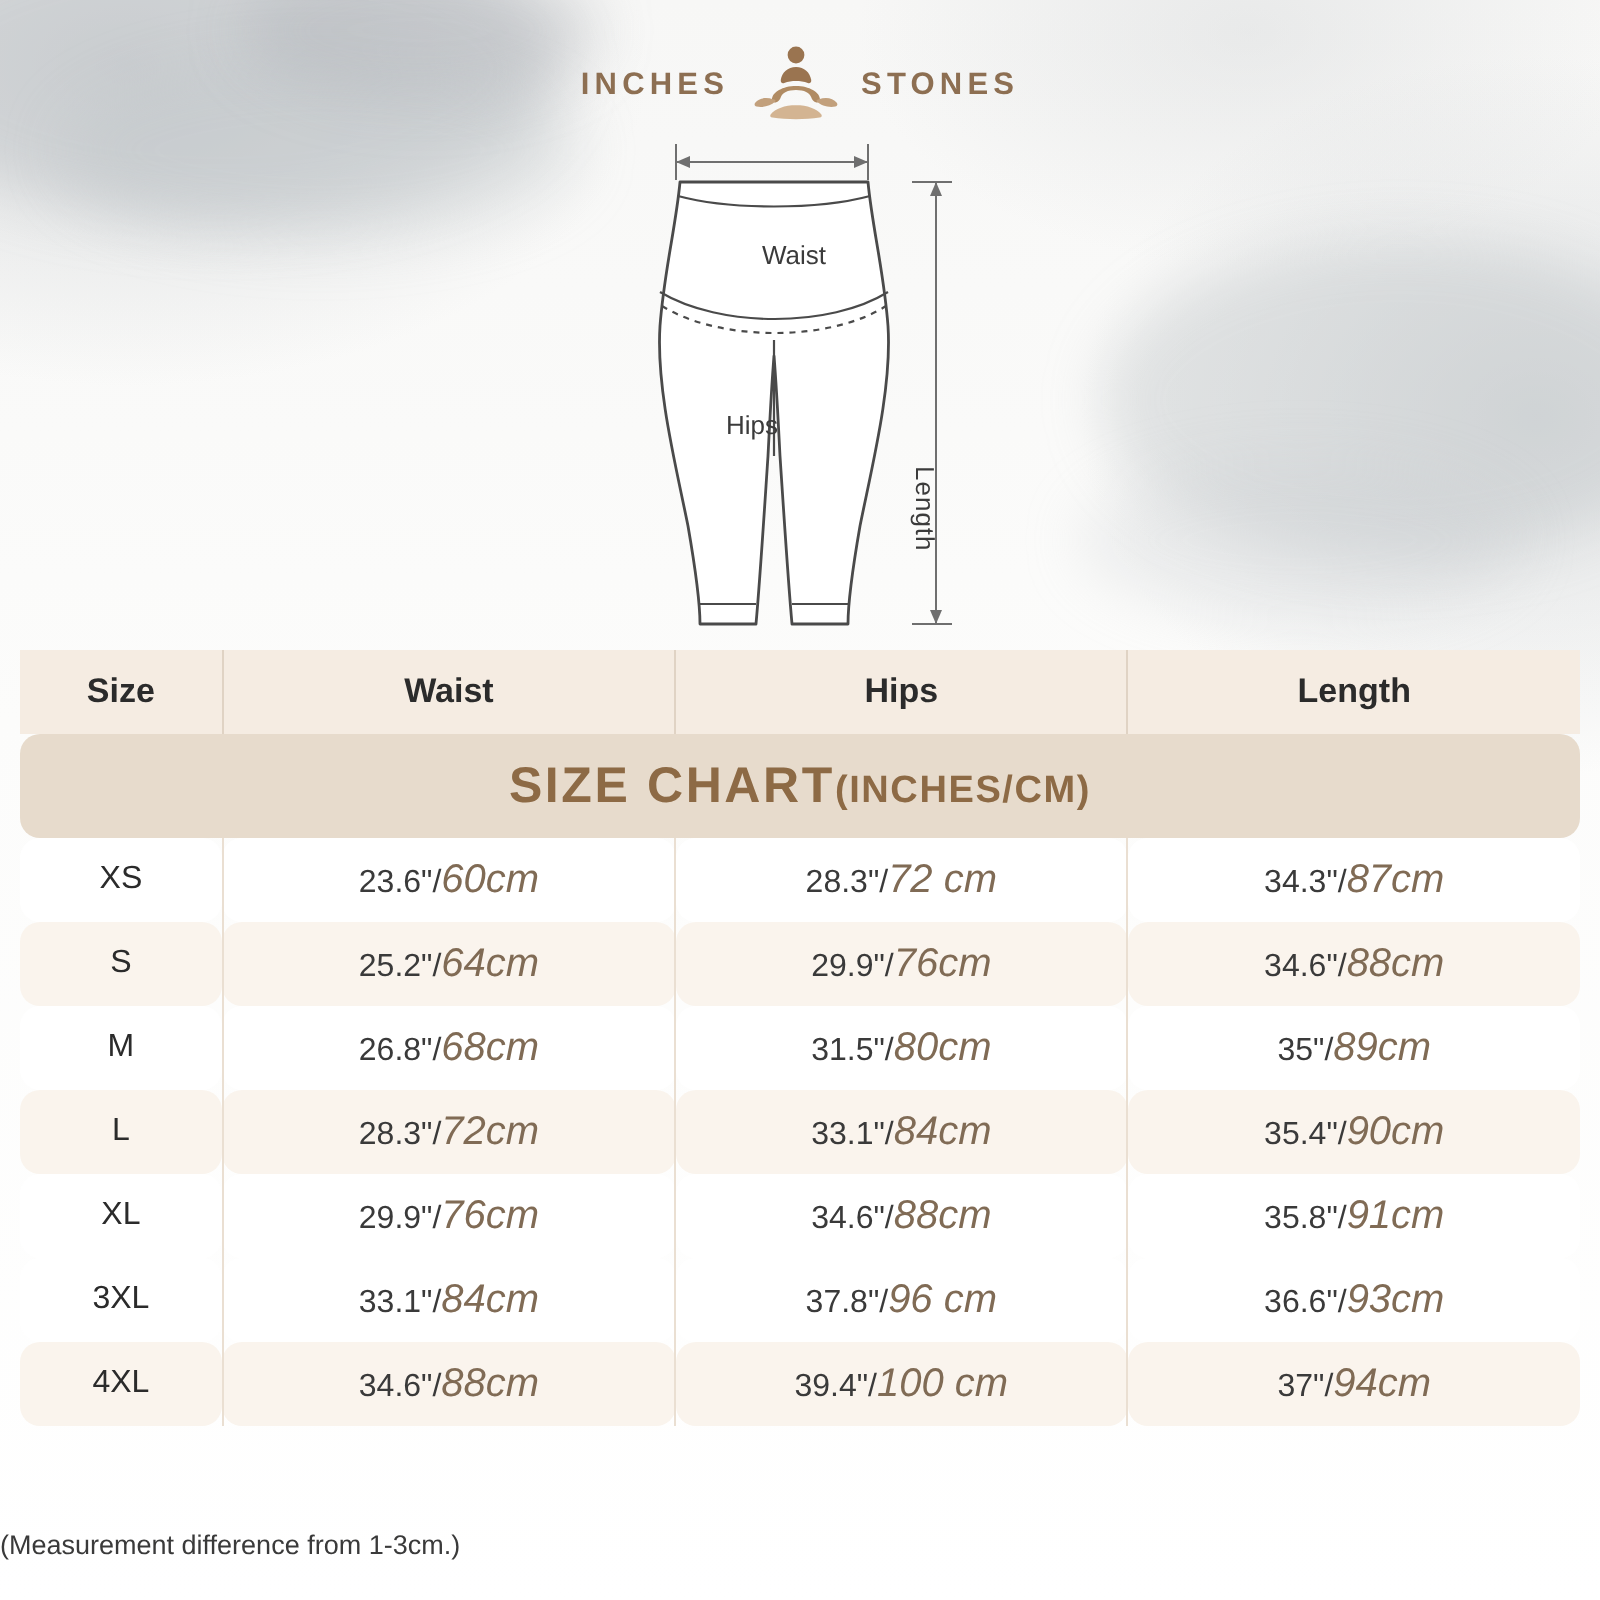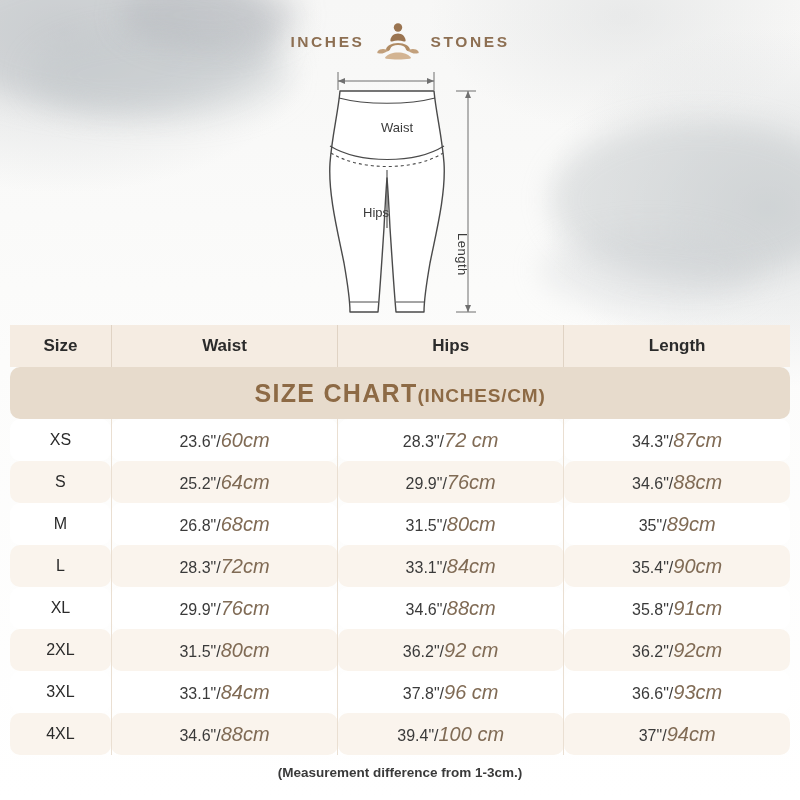--- a/index.html
+++ b/index.html
@@ -111,24 +111,24 @@
   tbody td.size-cell { font-size: 16px; color: #2b2b2b; }
 
   .val { white-space: nowrap; }
   .val .in { font-size: 16px; color: #3a3a3a; }
   .val .cm { font-size: 20px; color: #806b55; font-style: italic; }
 
   .footnote {
     position: absolute;
     left: 0; right: 0;
     top: 765px;
-    text-align: center;
+    text-align: left;
     font-size: 13.5px;
     color: #3a3a3a;
-    font-weight: 700;
+    font-weight: 400;
   }
   col.c-size { width: 13%; }
   col.c-col  { width: 29%; }
 </style>
 </head>
 <body>
 
 <div id="page">
 
   <div class="mist m1"></div>
@@ -242,26 +242,20 @@
             <td><span class="val"><span class="in">28.3"/</span><span class="cm">72cm</span></span></td>
             <td><span class="val"><span class="in">33.1"/</span><span class="cm">84cm</span></span></td>
             <td><span class="val"><span class="in">35.4"/</span><span class="cm">90cm</span></span></td>
           </tr>
           <tr class="odd">
             <td class="size-cell">XL</td>
             <td><span class="val"><span class="in">29.9"/</span><span class="cm">76cm</span></span></td>
             <td><span class="val"><span class="in">34.6"/</span><span class="cm">88cm</span></span></td>
             <td><span class="val"><span class="in">35.8"/</span><span class="cm">91cm</span></span></td>
           </tr>
-          <tr class="even">
-            <td class="size-cell">2XL</td>
-            <td><span class="val"><span class="in">31.5"/</span><span class="cm">80cm</span></span></td>
-            <td><span class="val"><span class="in">36.2"/</span><span class="cm">92 cm</span></span></td>
-            <td><span class="val"><span class="in">36.2"/</span><span class="cm">92cm</span></span></td>
-          </tr>
           <tr class="odd">
             <td class="size-cell">3XL</td>
             <td><span class="val"><span class="in">33.1"/</span><span class="cm">84cm</span></span></td>
             <td><span class="val"><span class="in">37.8"/</span><span class="cm">96 cm</span></span></td>
             <td><span class="val"><span class="in">36.6"/</span><span class="cm">93cm</span></span></td>
           </tr>
           <tr class="even">
             <td class="size-cell">4XL</td>
             <td><span class="val"><span class="in">34.6"/</span><span class="cm">88cm</span></span></td>
             <td><span class="val"><span class="in">39.4"/</span><span class="cm">100 cm</span></span></td>

